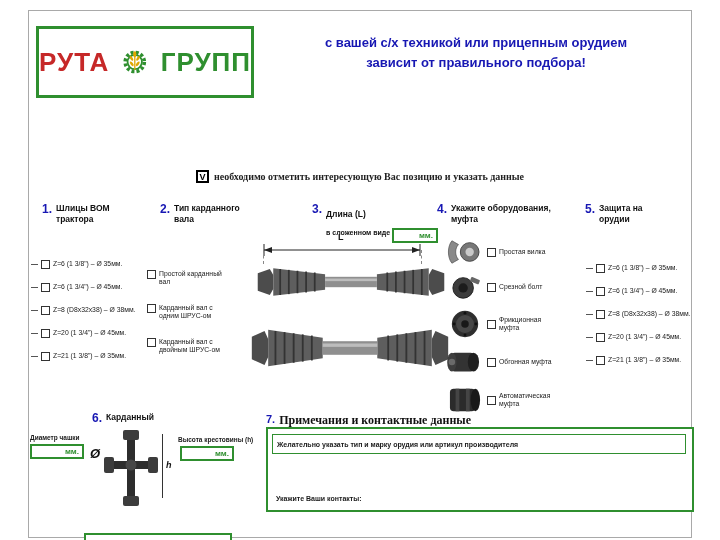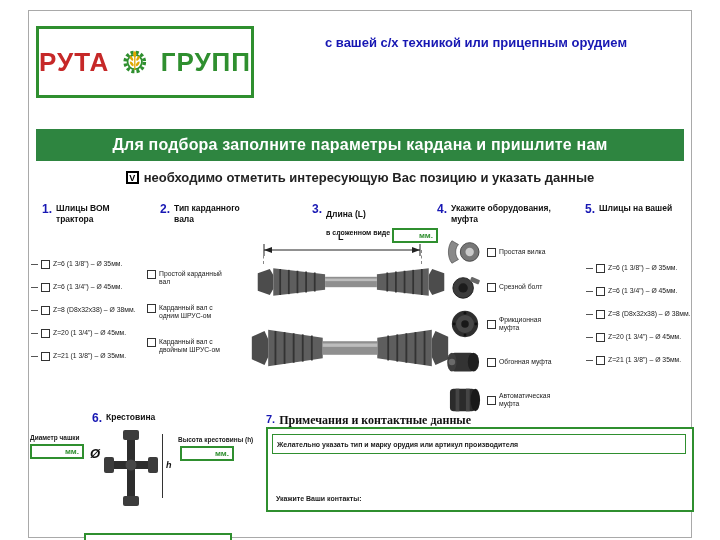--- a/index.html
+++ b/index.html
@@ -13,21 +13,21 @@
   .logo-word1 { color:#c62828; font-weight:800; font-size:26px; letter-spacing:1px; }
   .logo-word2 { color:#2f8f2f; font-weight:800; font-size:26px; letter-spacing:1px; }
   .tagline { position:absolute; left:258px; top:33px; width:436px; text-align:center; color:#1717b3; font-weight:bold; font-size:13px; line-height:20px; }
 
   
   .banner { position:absolute; left:36px; top:129px; width:648px; height:32px; background:#2e8540; color:#fff; display:flex; align-items:center; justify-content:center; font-size:16px; font-weight:600; letter-spacing:.2px; }
 
   
   .note { position:absolute; left:0; top:170px; width:720px; display:flex; align-items:center; justify-content:center; gap:5px; }
   .note-box { width:13px; height:13px; border:2px solid #000; display:flex; align-items:center; justify-content:center; font-size:9px; font-weight:bold; }
-  .note-text { font-size:13px; font-weight:bold; color:#222; }
+  .note-text { font-size:10px; font-weight:bold; color:#222;font-family:Liberation Serif, serif; }
 
   
   .sechead { position:absolute; display:flex; gap:4px; align-items:flex-start; }
   .num { color:#1717b3; font-weight:bold; font-size:12px; line-height:12px; }
   .sectitle { font-weight:bold; font-size:8.5px; line-height:1.25; color:#111; }
   .subt { font-weight:bold; font-size:7px; color:#111; }
 
   
   .optcol { position:absolute; display:flex; flex-direction:column; }
   .opt { display:flex; align-items:center; gap:3px; cursor:pointer; }
@@ -97,23 +97,23 @@
         <ellipse cx="28.5" cy="17" rx="2.2" ry="4.5" transform="rotate(32 28.5 17)"></ellipse>
         <ellipse cx="18" cy="26" rx="2.2" ry="4.5" transform="rotate(-36 18 26)"></ellipse>
         <ellipse cx="28" cy="26" rx="2.2" ry="4.5" transform="rotate(36 28 26)"></ellipse>
       </g>
     </svg>
     <span class="logo-word2">ГРУПП</span>
   </div>
 
   <div class="tagline">
     <div>с вашей с/х техникой или прицепным орудием</div>
-  </div>
-
-  <div class="banner">Для подбора заполните параметры кардана и пришлите нам</div>
+    <div>зависит от правильного подбора!</div>
+  </div>
+
 
   <div class="note">
     <span class="note-box">V</span>
     <span class="note-text">необходимо отметить интересующую Вас позицию и указать данные</span>
   </div>
 
   <div class="sechead" style="left:42px; top:203px; width:95px;">
     <span class="num">1.</span>
     <span class="sectitle" style="width:60px;">Шлицы ВОМ трактора</span>
   </div>
@@ -127,21 +127,21 @@
       <span class="sectitle">Длина (L)</span><br>
       <span class="subt">в сложенном виде</span>
     </span>
   </div>
   <div class="sechead" style="left:437px; top:203px; width:130px;">
     <span class="num">4.</span>
     <span class="sectitle" style="width:100px;">Укажите оборудования, муфта</span>
   </div>
   <div class="sechead" style="left:585px; top:203px; width:100px;">
     <span class="num">5.</span>
-    <span class="sectitle" style="width:75px;">Шлицы на вашей</span>
+    <span class="sectitle" style="width:75px;">Защита на орудии</span>
   </div>
 
   <div class="optcol" style="left:31px; top:260px; gap:14px;">
     <label class="opt">
         <span class="dash"></span>
         <span class="cb"></span>
         <span class="ol">Z=6 (1 3/8") – Ø 35мм.</span>
       </label>
     <label class="opt">
         <span class="dash"></span>
@@ -275,21 +275,21 @@
       </label>
     <label class="opt">
         <span class="dash"></span>
         <span class="cb"></span>
         <span class="ol">Z=21 (1 3/8") – Ø 35мм.</span>
       </label>
   </div>
 
   <div class="sechead" style="left:92px; top:412px;">
     <span class="num">6.</span>
-    <span class="sectitle">Крестовина</span>
+    <span class="sectitle">Карданный</span>
   </div>
   <span class="tinylabel" style="left:30px; top:434px;">Диаметр чашки</span>
   <div class="unitbox" style="left:30px; top:444px; width:54px; height:15px;">мм.</div>
   <span class="abs" style="left:90px; top:446px; font-size:13px; font-style:italic; font-weight:bold; color:#111;">Ø</span>
   <svg class="abs" style="left:104px; top:428px;" width="54" height="80" viewBox="0 0 54 80">
     <rect x="23" y="6" width="8" height="68" fill="#2d2d2d"></rect>
     <rect x="19" y="2" width="16" height="10" rx="2" fill="#3c3c3c"></rect>
     <rect x="19" y="68" width="16" height="10" rx="2" fill="#3c3c3c"></rect>
     <rect x="4" y="33" width="46" height="8" fill="#2d2d2d"></rect>
     <rect x="0" y="29" width="10" height="16" rx="2" fill="#3c3c3c"></rect>

